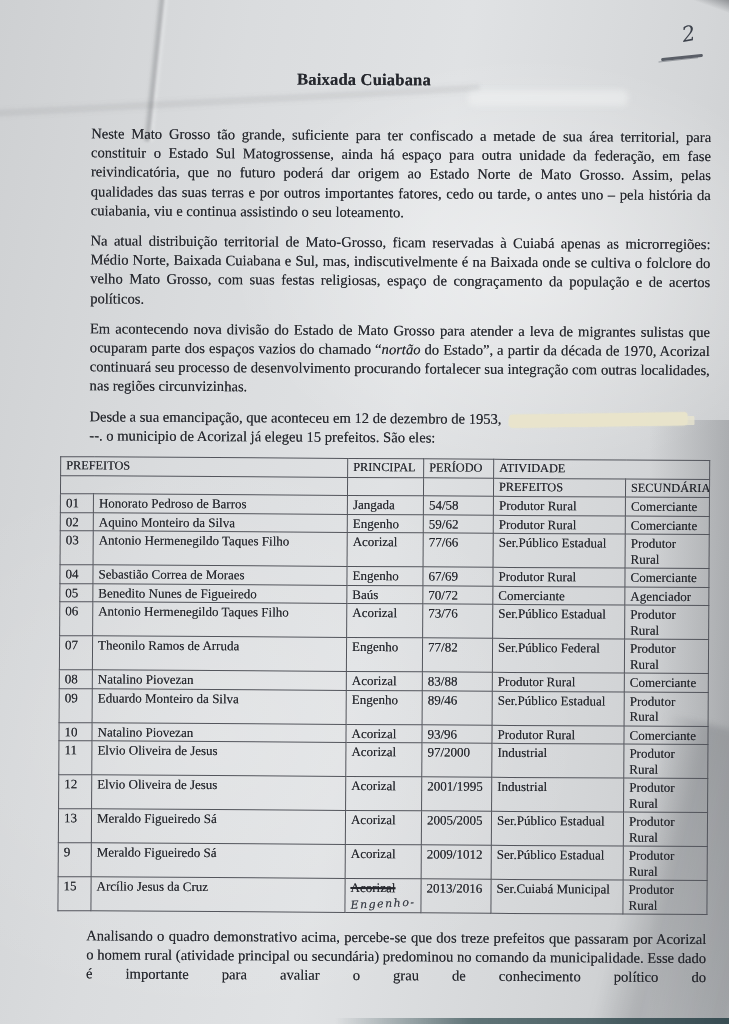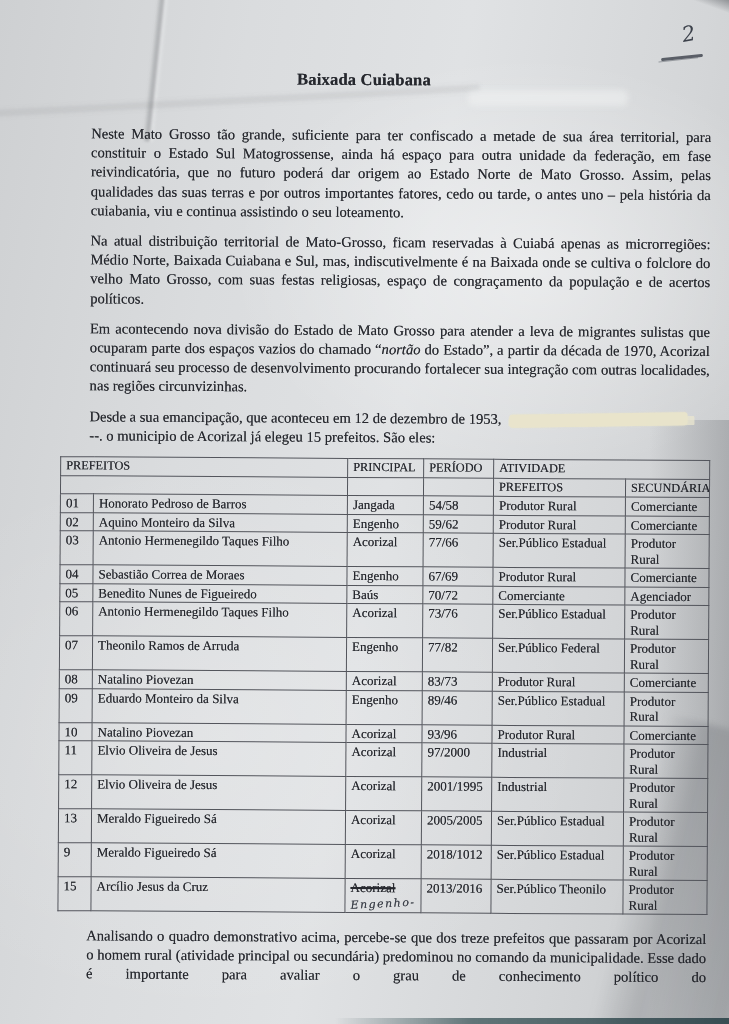--- a/index.html
+++ b/index.html
@@ -185,21 +185,21 @@
                 <td class="c-name">Theonilo Ramos de Arruda</td>
                 <td class="c-dist">Engenho</td>
                 <td class="c-per">77/82</td>
                 <td class="c-pri">Ser.Público Federal</td>
                 <td class="c-sec">Produtor Rural</td>
               </tr>
               <tr>
                 <td class="c-num">08</td>
                 <td class="c-name">Natalino Piovezan</td>
                 <td class="c-dist">Acorizal</td>
-                <td class="c-per">83/73</td>
+                <td class="c-per">83/88</td>
                 <td class="c-pri">Produtor Rural</td>
                 <td class="c-sec">Comerciante</td>
               </tr>
               <tr>
                 <td class="c-num">09</td>
                 <td class="c-name">Eduardo Monteiro da Silva</td>
                 <td class="c-dist">Engenho</td>
                 <td class="c-per">89/46</td>
                 <td class="c-pri">Ser.Público Estadual</td>
                 <td class="c-sec">Produtor Rural</td>
@@ -233,30 +233,30 @@
                 <td class="c-name">Meraldo Figueiredo Sá</td>
                 <td class="c-dist">Acorizal</td>
                 <td class="c-per">2005/2005</td>
                 <td class="c-pri">Ser.Público Estadual</td>
                 <td class="c-sec">Produtor Rural</td>
               </tr>
               <tr>
                 <td class="c-num">9</td>
                 <td class="c-name">Meraldo Figueiredo Sá</td>
                 <td class="c-dist">Acorizal</td>
-                <td class="c-per">2018/1012</td>
+                <td class="c-per">2009/1012</td>
                 <td class="c-pri">Ser.Público Estadual</td>
                 <td class="c-sec">Produtor Rural</td>
               </tr>
               <tr>
                 <td class="c-num">15</td>
                 <td class="c-name">Arcílio Jesus da Cruz</td>
                 <td class="c-dist"><span class="struck">Acorizal</span><div class="hand-note">Engenho-</div></td>
                 <td class="c-per">2013/2016</td>
-                <td class="c-pri">Ser.Público Theonilo</td>
+                <td class="c-pri">Ser.Cuiabá Municipal</td>
                 <td class="c-sec">Produtor Rural</td>
               </tr>
             </tbody>
         </table>
       </div>
 
       <p class="para p5">Analisando o quadro demonstrativo acima, percebe-se que dos treze prefeitos que passaram por Acorizal o homem rural (atividade principal ou secundária) predominou no comando da municipalidade. Esse dado é importante para avaliar o grau de conhecimento político do</p>
 
     </div>
   </div>

